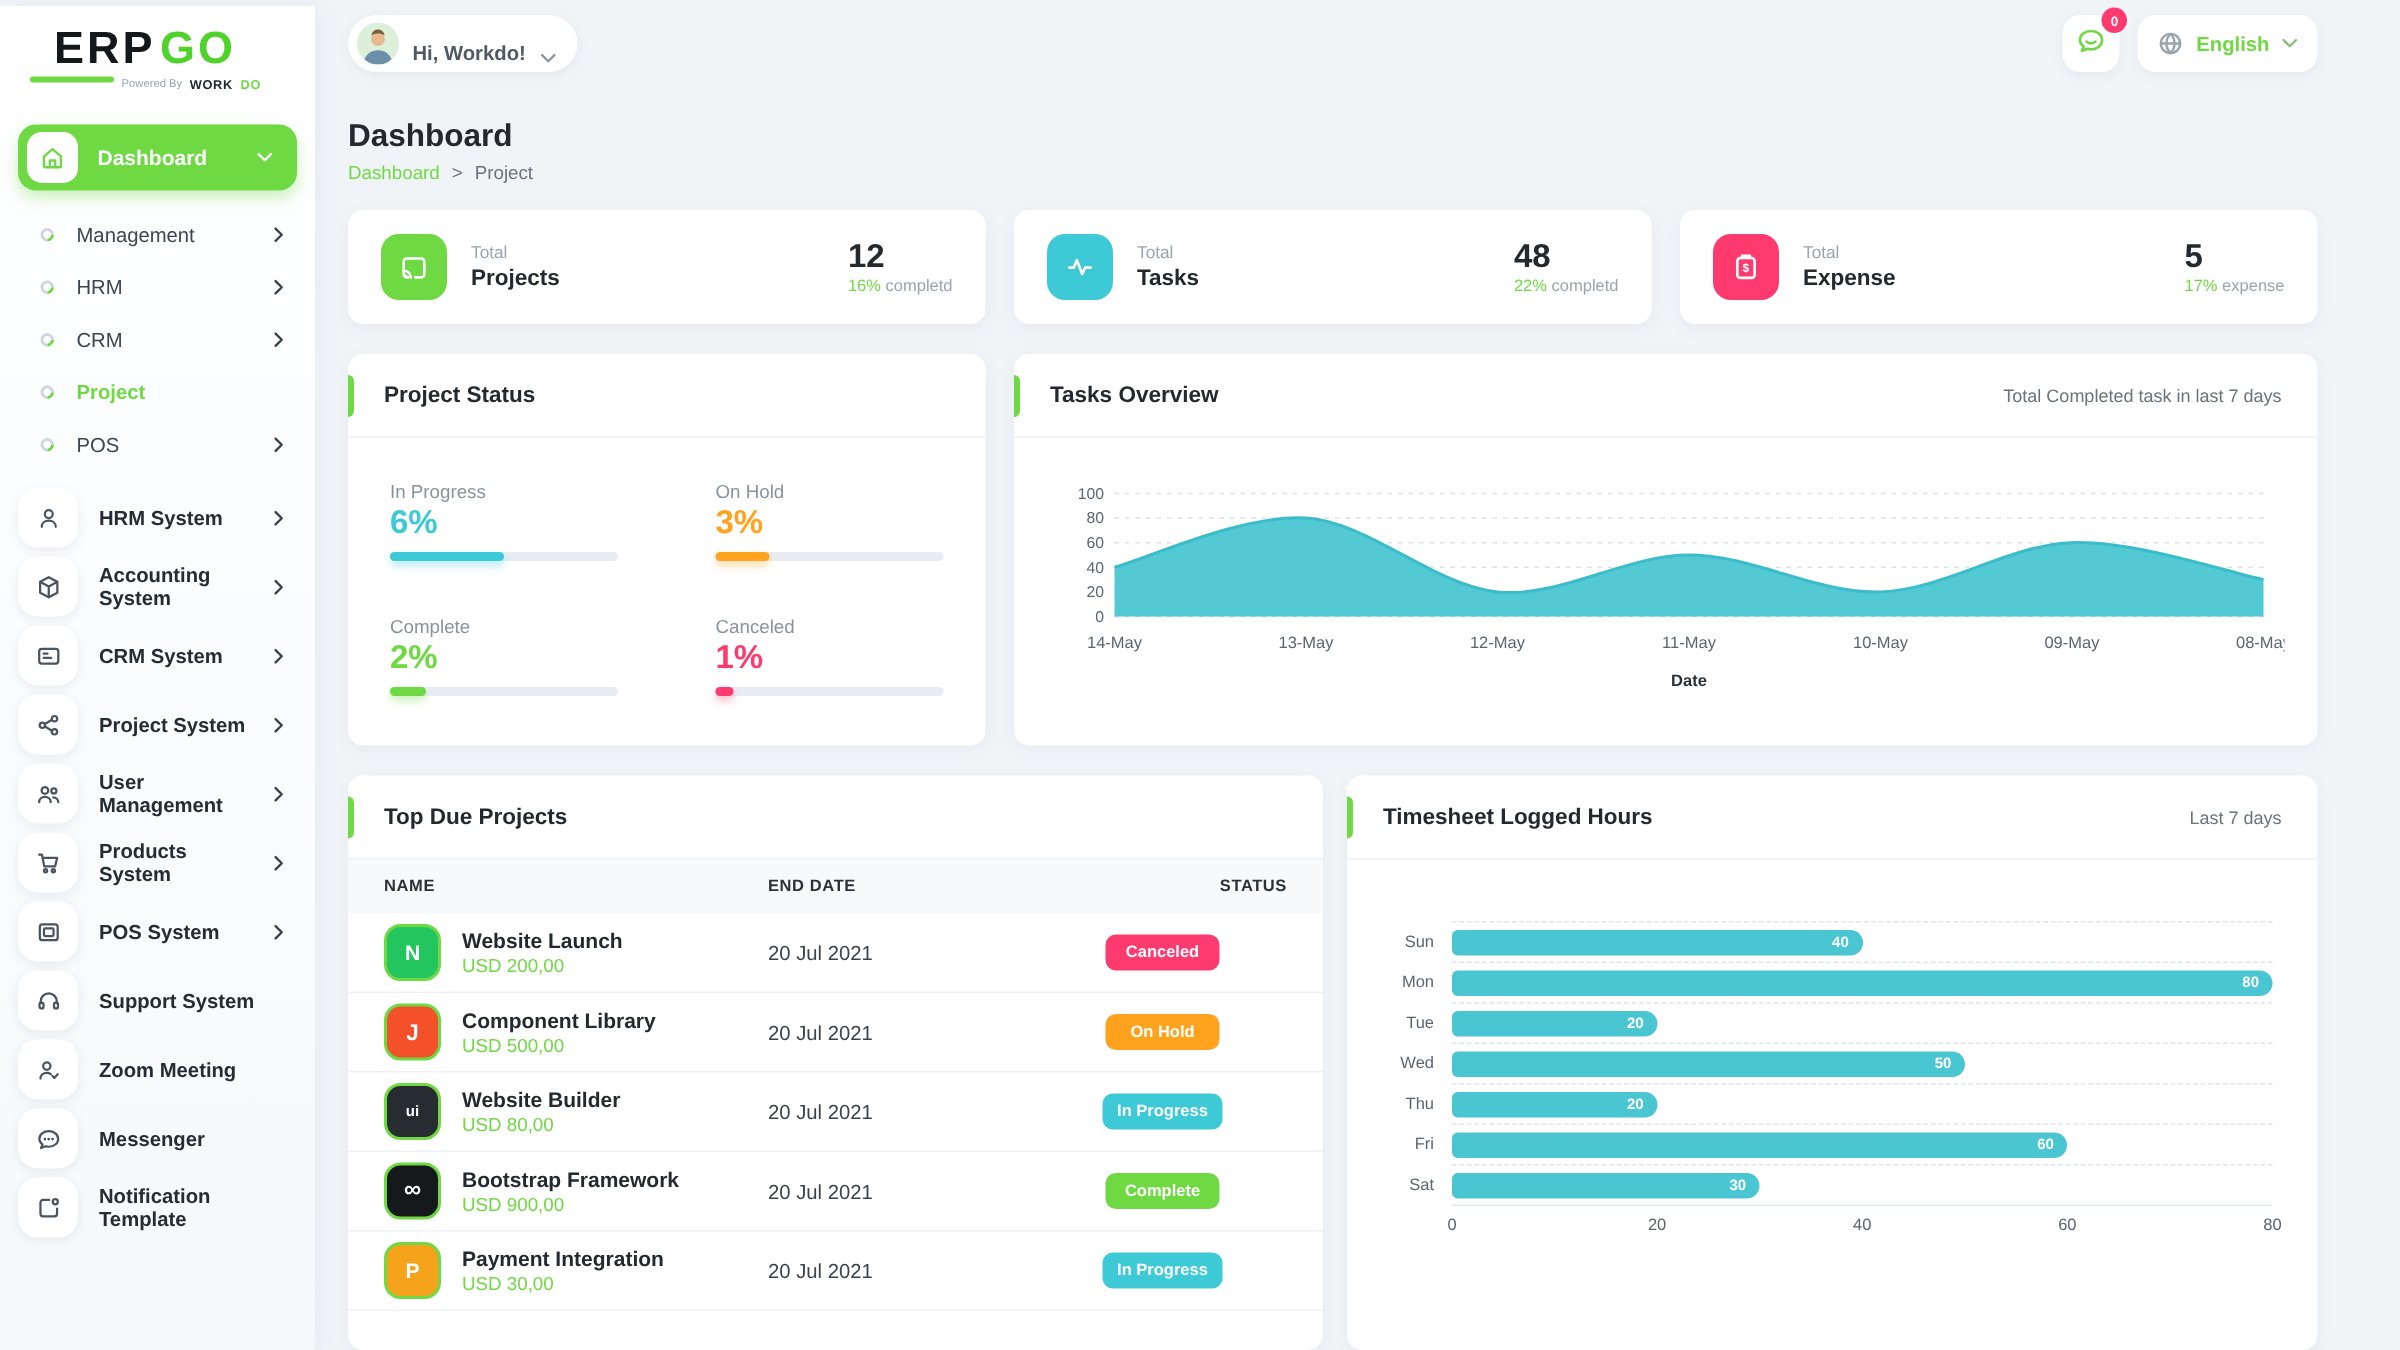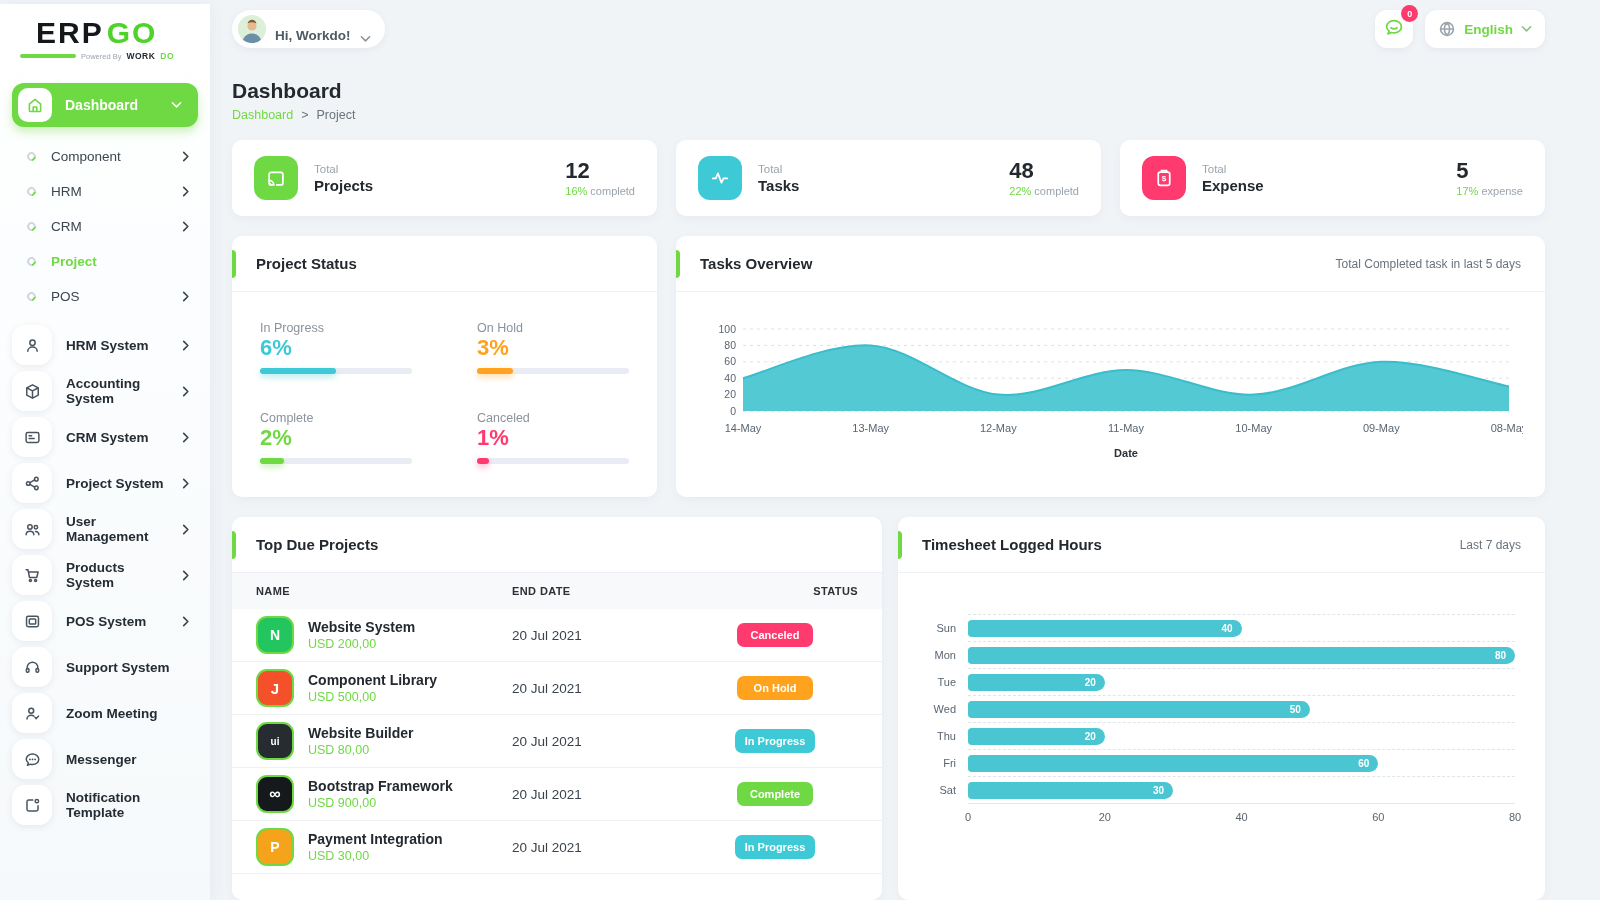--- a/index.html
+++ b/index.html
@@ -12,21 +12,21 @@
     color:#23292e;
   }
   
   .sidebar{position:absolute;left:0;top:4px;width:210px;height:900px;
     background:linear-gradient(180deg,#ffffff 0%,#fbfdfe 40%,#f6f9fb 100%);
     box-shadow:2px 0 14px rgba(40,60,90,.05);z-index:2;}
   .logo{padding:12px 0 0 36px;cursor:pointer;}
   .logo-row{font-weight:800;font-size:30px;letter-spacing:2px;line-height:34px;}
   .logo-erp{color:#15181b;}
   .logo-go{color:#4fd32a;margin-left:3px;}
-  .logo-tag{display:flex;align-items:center;gap:5px;margin:1px 0 0 -16px;font-size:7.5px;color:#9aa4ae;}
+  .logo-tag{display:flex;gap:5px;margin:1px 0 0 -16px;font-size:7.5px;color:#9aa4ae;}
   .tag-line{width:56px;height:4px;background:#6fd943;border-radius:2px;}
   .tag-work{font-weight:800;color:#23292e;font-size:8.5px;letter-spacing:.5px;}
   .tag-do{font-weight:800;color:#6fd943;font-size:8.5px;letter-spacing:.5px;}
   .dash-btn{margin:22px 12px 8px;height:44px;background:#6fd943;border-radius:12px;
     display:flex;align-items:center;gap:13px;padding:0 16px 0 6px;color:#fff;font-weight:700;
     font-size:14px;box-shadow:0 5px 10px rgba(111,217,67,.35);cursor:pointer;}
   .dash-icon-box{width:34px;height:34px;background:#fff;border-radius:10px;display:flex;
     align-items:center;justify-content:center;color:#6fd943;flex:0 0 auto;}
   .dash-btn .chev{margin-left:auto;color:#fff;display:flex;}
   .sub-items{padding:4px 0 6px;}
@@ -156,21 +156,21 @@
     <span>Dashboard</span>
     <span class="chev">
         <svg width="11" height="8" viewBox="0 0 12 8" fill="none" stroke="currentColor" stroke-width="1.7" stroke-linecap="round" stroke-linejoin="round">
           <path d="M1.5 1.5L6 6l4.5-4.5"></path>
         </svg>
       </span>
   </div>
   <div class="sub-items" id="subItems">
       <div class="sub-item">
         <span class="sub-dot"></span>
-        <span>Component</span>
+        <span>Management</span>
         <span class="chev">
           <svg width="8" height="11" viewBox="0 0 8 12" fill="none" stroke="currentColor" stroke-width="1.7" stroke-linecap="round" stroke-linejoin="round">
             <path d="M1.5 1.5L6 6l-4.5 4.5"></path>
           </svg>
         </span>
       </div>
       <div class="sub-item">
         <span class="sub-dot"></span>
         <span>HRM</span>
         <span class="chev">
@@ -482,21 +482,21 @@
           <div class="ps-value" style="color: rgb(255, 58, 110);">1%</div>
           <div class="ps-track">
             <div class="ps-fill" style="width: 8%; background: rgb(255, 58, 110); box-shadow: rgba(255, 58, 110, 0.4) 0px 3px 6px;"></div>
           </div>
         </div>
       </div>
   </div>
   <div class="card to-card">
     <div class="card-head">
       <span class="card-title">Tasks Overview</span>
-      <span class="card-sub">Total Completed task in last 5 days</span>
+      <span class="card-sub">Total Completed task in last 7 days</span>
     </div>
     <div class="to-body" id="areaChart">
         <svg width="824" height="150" viewBox="0 0 824 150">
           <line x1="44" y1="92.0" x2="810" y2="92.0" stroke="#ccd4de" stroke-width="1" stroke-dasharray="3 4"></line>
           <text x="37" y="95.5" text-anchor="end" font-size="10.5" fill="#5a6570">0</text>
           <line x1="44" y1="75.6" x2="810" y2="75.6" stroke="#dbe1e9" stroke-width="1" stroke-dasharray="3 4"></line>
           <text x="37" y="79.1" text-anchor="end" font-size="10.5" fill="#5a6570">20</text>
           <line x1="44" y1="59.2" x2="810" y2="59.2" stroke="#dbe1e9" stroke-width="1" stroke-dasharray="3 4"></line>
           <text x="37" y="62.7" text-anchor="end" font-size="10.5" fill="#5a6570">40</text>
           <line x1="44" y1="42.8" x2="810" y2="42.8" stroke="#dbe1e9" stroke-width="1" stroke-dasharray="3 4"></line>
@@ -528,21 +528,21 @@
     <div class="t-head">
       <span>NAME</span>
       <span>END DATE</span>
       <span class="col-status">STATUS</span>
     </div>
     <div class="t-rows" id="projRows">
         <div class="t-row">
           <div class="proj-cell">
             <span class="proj-avatar" style="background: rgb(34, 197, 94); font-size: 14px;">N</span>
             <div>
-              <div class="proj-name">Website System</div>
+              <div class="proj-name">Website Launch</div>
               <div class="proj-amount">USD 200,00</div>
             </div>
           </div>
           <div class="t-date">20 Jul 2021</div>
           <div class="t-badge-cell">
             <span class="t-badge" style="background: rgb(255, 58, 110);">Canceled</span>
           </div>
         </div>
         <div class="t-row">
           <div class="proj-cell">

